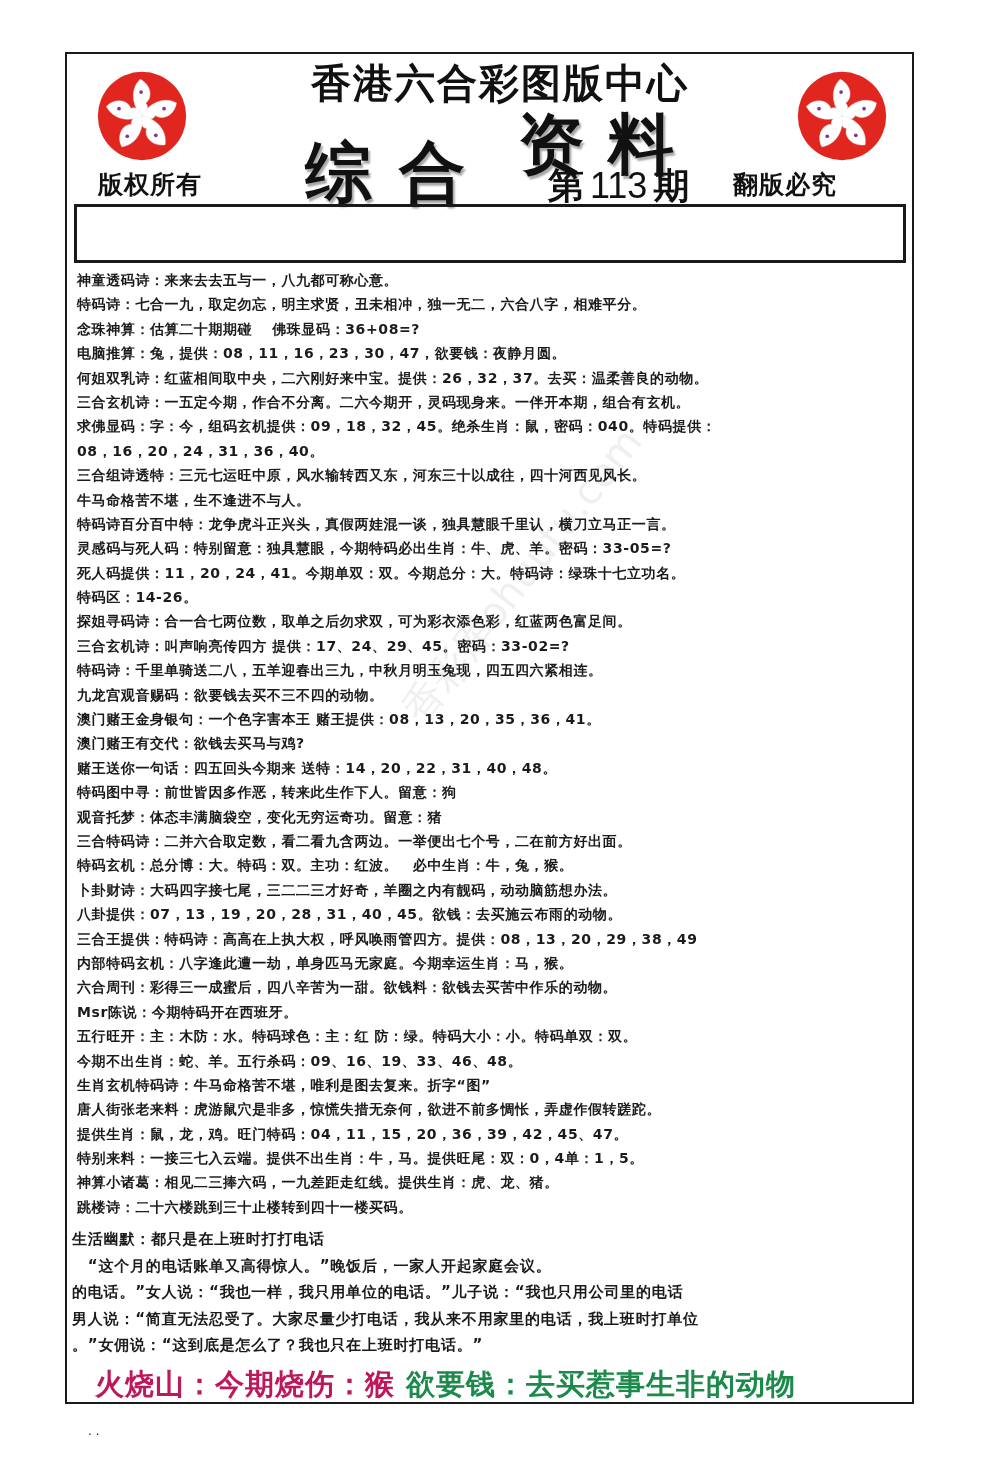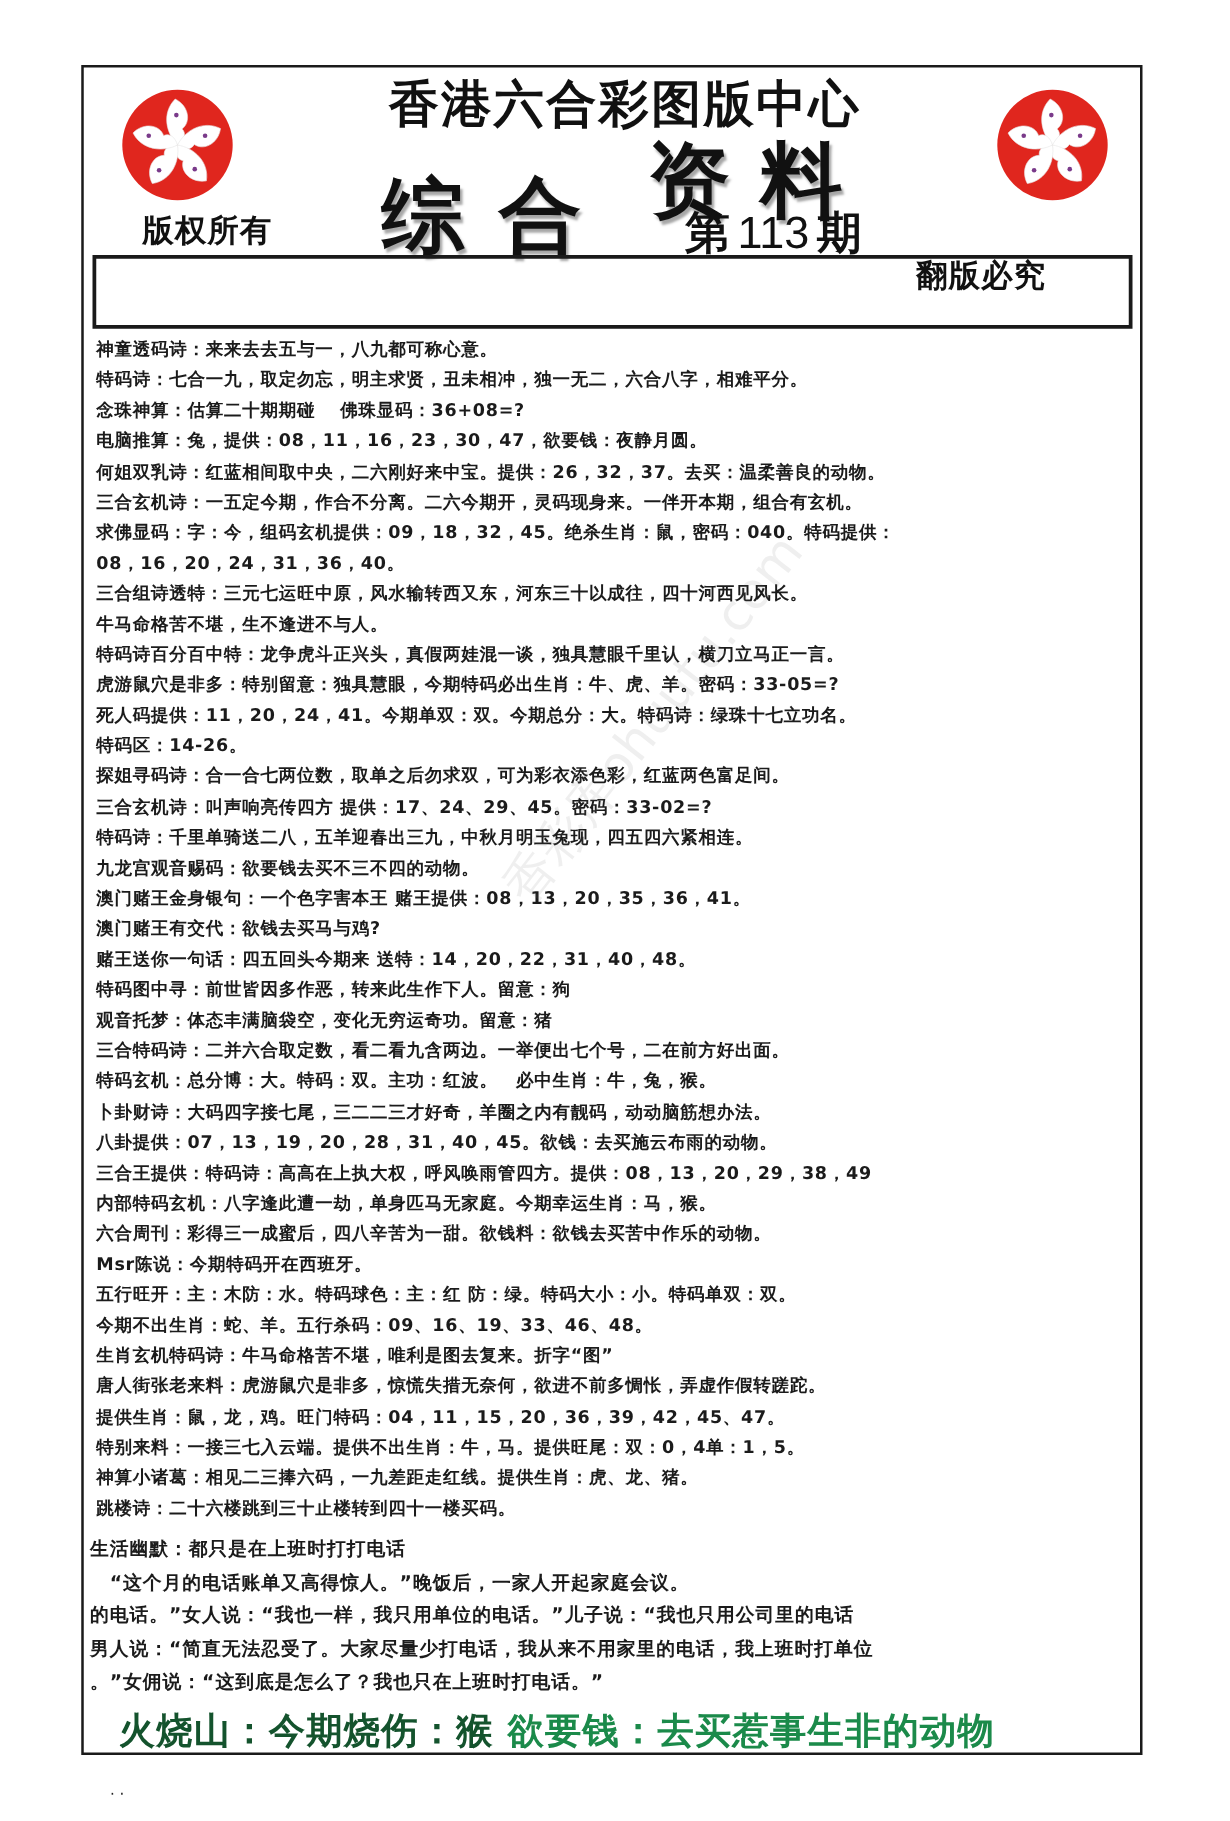--- a/index.html
+++ b/index.html
@@ -14,35 +14,35 @@
   .org-title { position: absolute; left: 250px; top: 56px; width: 500px; text-align: center;
                font-family: "DejaVu Sans", sans-serif; font-weight: bold; font-size: 40px;
                letter-spacing: 2px; color: #111; }
   .big-word { position: absolute; font-family: "DejaVu Serif", serif; font-weight: bold;
               color: #111; text-shadow: 2px 3px 2px rgba(0,0,0,0.35); }
   .big-zonghe { left: 305px; top: 128px; font-size: 66px; letter-spacing: 28px; }
   .big-ziliao { left: 518px; top: 100px; font-size: 66px; letter-spacing: 24px; }
   .issue { position: absolute; left: 548px; top: 162px; font-size: 36px; font-weight: bold; }
   .issue .num { font-family: "Liberation Sans", sans-serif; font-weight: normal; margin: 0 6px; }
   .side-label { position: absolute; top: 168px; font-size: 25px; font-weight: bold; letter-spacing: 1px; }
-  .side-left { left: 114px; }
-  .side-right { left: 733px; margin-top: 36px; }
+  .side-left { left: 98px; }
+  .side-right { left: 733px; }
   .blank-box { position: absolute; left: 74px; top: 204px; width: 832px; height: 59px;
                border: 3px solid #1a1a1a; box-sizing: border-box; }
   .content { position: absolute; left: 77px; top: 268px; width: 835px; }
   .line { height: 24.4px; line-height: 24.4px; font-size: 14px; white-space: nowrap;
           font-weight: bold; color: #1b1b1b; letter-spacing: 0.6px; }
   .line .lbl { font-weight: bold; }
   .line .txt { font-weight: bold; }
   .humor { position: absolute; left: 72px; top: 1226px; width: 840px; }
   .humor .hline { height: 26.5px; line-height: 26.5px; font-size: 15px; font-weight: bold;
                   white-space: nowrap; letter-spacing: 0.8px; color: #1b1b1b; }
   .banner { position: absolute; left: 95px; top: 1365px; font-family: "DejaVu Serif", serif;
             font-weight: bold; font-size: 29px; white-space: nowrap; letter-spacing: 1px; }
-  .banner .red { color: #14532d; }
+  .banner .red { color: #be185d; }
   .banner .green { color: #1b8a4a; }
   .watermark { position: absolute; left: 390px; top: 700px; font-size: 40px; color: rgba(120,120,120,0.12);
                transform: rotate(-52deg); transform-origin: left top; white-space: nowrap; pointer-events: none; }
   .dots { position: absolute; left: 88px; top: 1428px; font-size: 12px; color: #222; }
 </style>
 </head>
 <body>
 
 <div class="sheet"></div>
 
@@ -104,21 +104,21 @@
     <div class="line"><span class="lbl">特码诗：</span><span class="txt">七合一九，取定勿忘，明主求贤，丑未相冲，独一无二，六合八字，相难平分。</span></div>
     <div class="line"><span class="lbl">念珠神算：</span><span class="txt">估算二十期期碰　 佛珠显码：36+08=?</span></div>
     <div class="line"><span class="lbl">电脑推算：</span><span class="txt">兔，提供：08，11，16，23，30，47，欲要钱：夜静月圆。</span></div>
     <div class="line"><span class="lbl">何姐双乳诗：</span><span class="txt">红蓝相间取中央，二六刚好来中宝。提供：26，32，37。去买：温柔善良的动物。</span></div>
     <div class="line"><span class="lbl">三合玄机诗：</span><span class="txt">一五定今期，作合不分离。二六今期开，灵码现身来。一伴开本期，组合有玄机。</span></div>
     <div class="line"><span class="lbl">求佛显码：</span><span class="txt">字：今，组码玄机提供：09，18，32，45。绝杀生肖：鼠，密码：040。特码提供：</span></div>
     <div class="line"><span class="lbl"></span><span class="txt">08，16，20，24，31，36，40。</span></div>
     <div class="line"><span class="lbl">三合组诗透特：</span><span class="txt">三元七运旺中原，风水输转西又东，河东三十以成往，四十河西见风长。</span></div>
     <div class="line"><span class="lbl"></span><span class="txt">牛马命格苦不堪，生不逢进不与人。</span></div>
     <div class="line"><span class="lbl">特码诗百分百中特：</span><span class="txt">龙争虎斗正兴头，真假两娃混一谈，独具慧眼千里认，横刀立马正一言。</span></div>
-    <div class="line"><span class="lbl">虎游鼠穴是非多：</span><span class="txt">特别留意：独具慧眼，今期特码必出生肖：牛、虎、羊。密码：33-05=?</span></div>
+    <div class="line"><span class="lbl">灵感码与死人码：</span><span class="txt">特别留意：独具慧眼，今期特码必出生肖：牛、虎、羊。密码：33-05=?</span></div>
     <div class="line"><span class="lbl">死人码提供：</span><span class="txt">11，20，24，41。今期单双：双。今期总分：大。特码诗：绿珠十七立功名。</span></div>
     <div class="line"><span class="lbl">特码区：</span><span class="txt">14-26。</span></div>
     <div class="line"><span class="lbl">探姐寻码诗：</span><span class="txt">合一合七两位数，取单之后勿求双，可为彩衣添色彩，红蓝两色富足间。</span></div>
     <div class="line"><span class="lbl">三合玄机诗：</span><span class="txt">叫声响亮传四方 提供：17、24、29、45。密码：33-02=?</span></div>
     <div class="line"><span class="lbl">特码诗：</span><span class="txt">千里单骑送二八，五羊迎春出三九，中秋月明玉兔现，四五四六紧相连。</span></div>
     <div class="line"><span class="lbl">九龙宫观音赐码：</span><span class="txt">欲要钱去买不三不四的动物。</span></div>
     <div class="line"><span class="lbl">澳门赌王金身银句：</span><span class="txt">一个色字害本王 赌王提供：08，13，20，35，36，41。</span></div>
     <div class="line"><span class="lbl">澳门赌王有交代：</span><span class="txt">欲钱去买马与鸡?</span></div>
     <div class="line"><span class="lbl">赌王送你一句话：</span><span class="txt">四五回头今期来 送特：14，20，22，31，40，48。</span></div>
     <div class="line"><span class="lbl">特码图中寻：</span><span class="txt">前世皆因多作恶，转来此生作下人。留意：狗</span></div>

